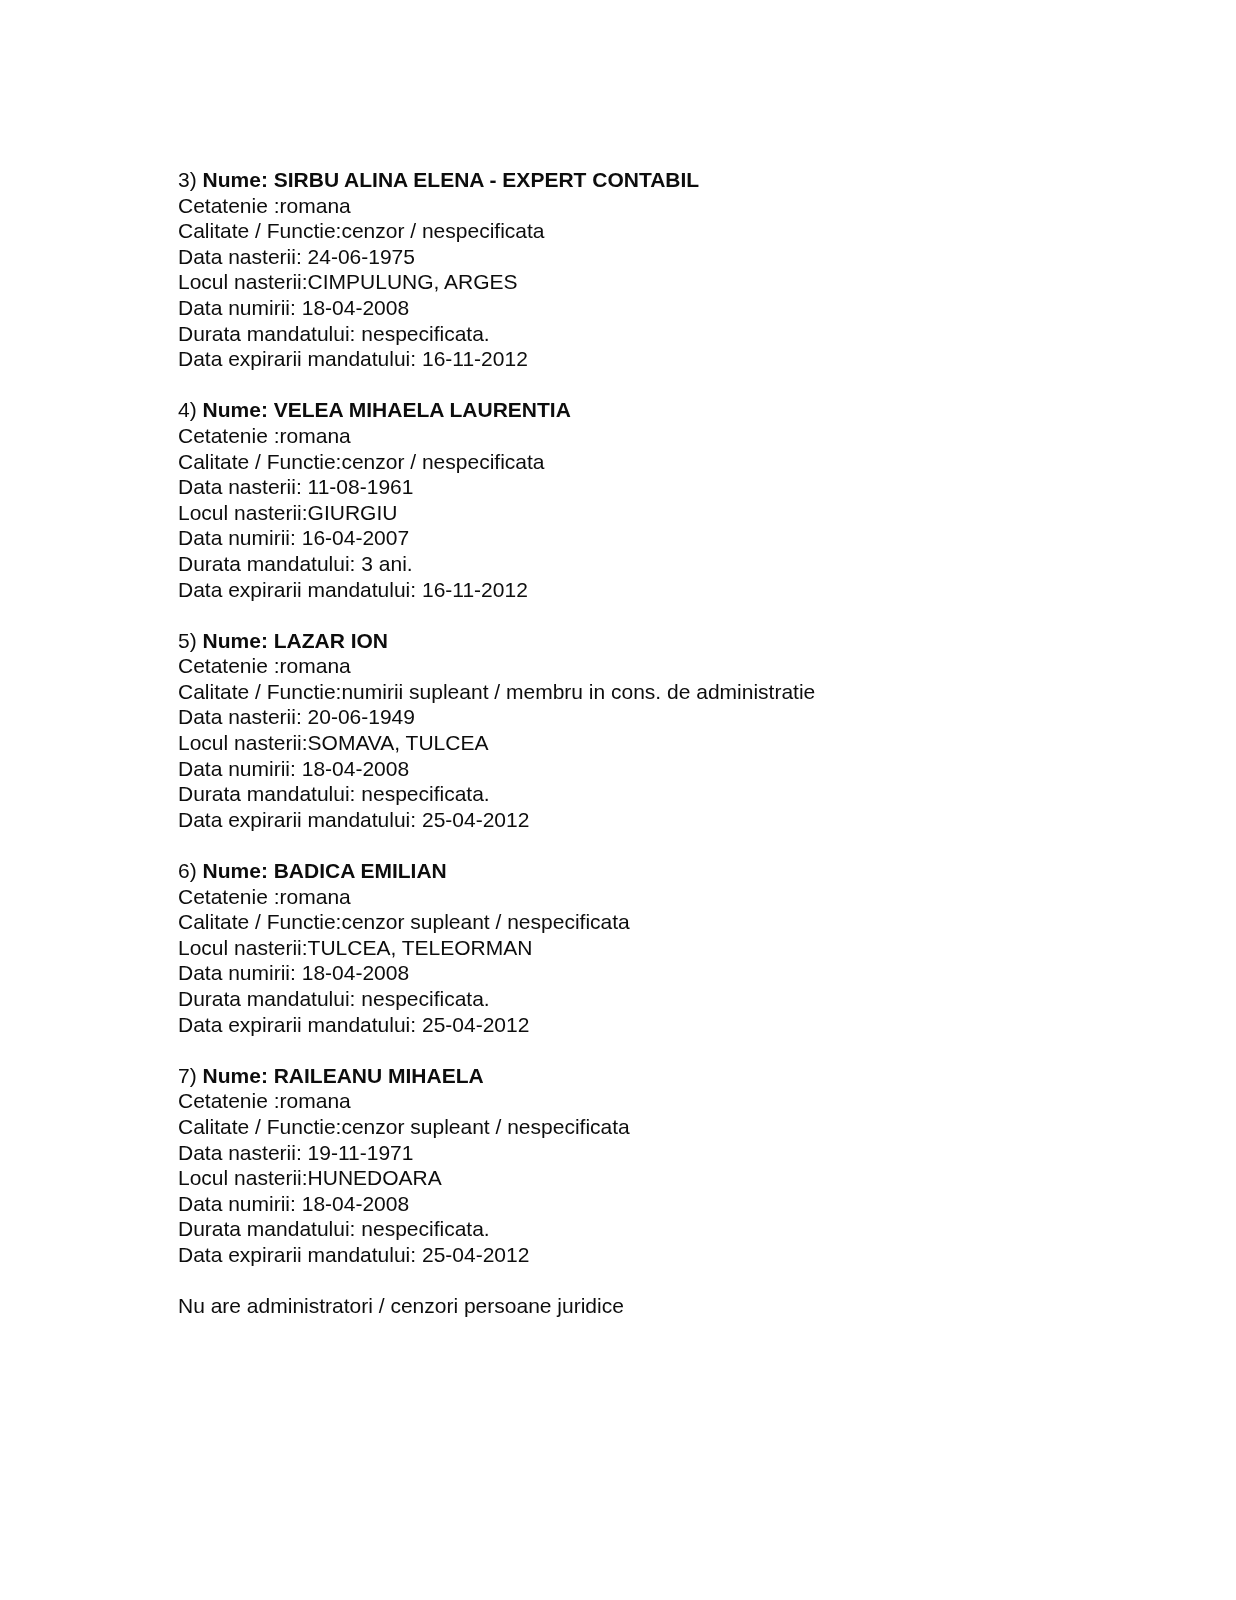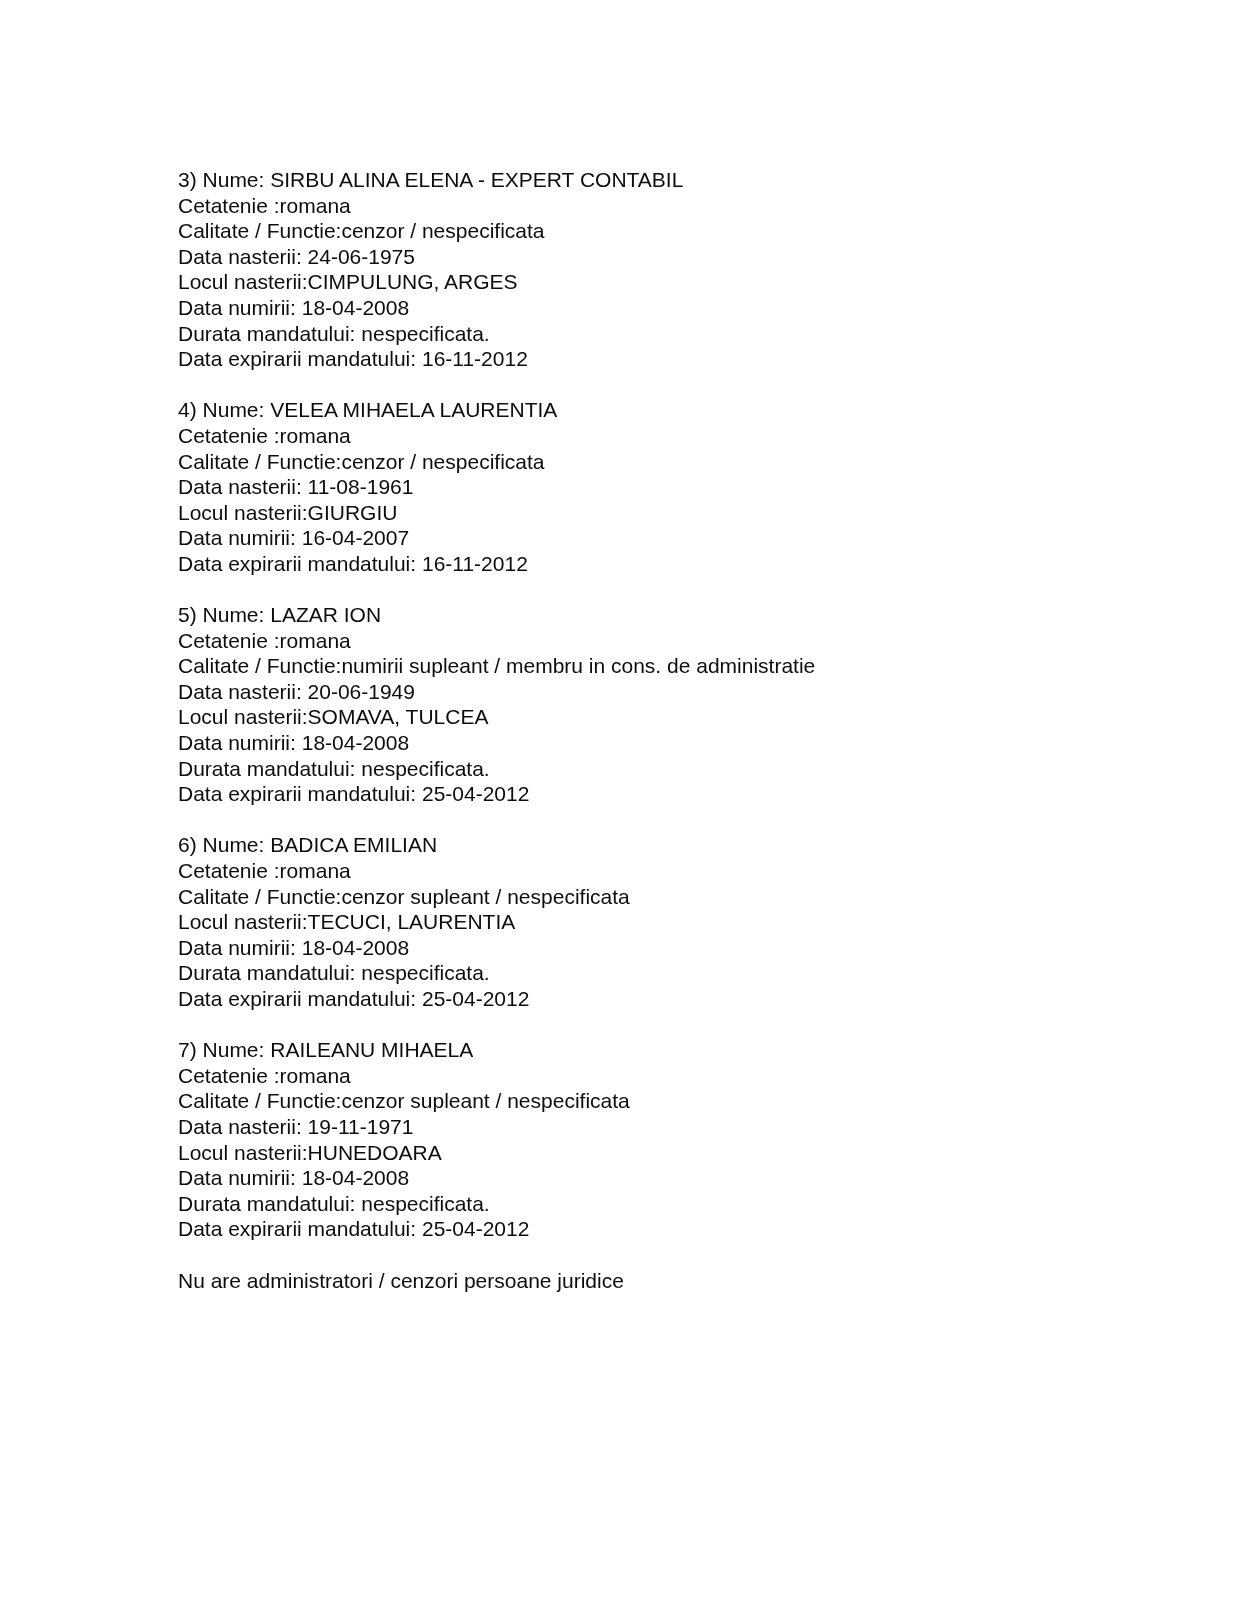--- a/index.html
+++ b/index.html
@@ -21,21 +21,21 @@
     line-height: 25.6px;
   }
   .doc p {
     margin: 0;
     white-space: nowrap;
   }
   .entry {
     margin: 0 0 25.6px 0;
   }
   .b {
-    font-weight: 400;
+    font-weight: 700;
   }
 </style>
 </head>
 <body>
 
 <main class="doc">
 
   <section class="entry">
     <p><span>3)</span> <span class="b">Nume: SIRBU ALINA ELENA - EXPERT CONTABIL</span></p>
     <p>Cetatenie :romana</p>
@@ -47,39 +47,40 @@
     <p>Data expirarii mandatului: 16-11-2012</p>
   </section>
 
   <section class="entry">
     <p><span>4)</span> <span class="b">Nume: VELEA MIHAELA LAURENTIA</span></p>
     <p>Cetatenie :romana</p>
     <p>Calitate / Functie:cenzor / nespecificata</p>
     <p>Data nasterii: 11-08-1961</p>
     <p>Locul nasterii:GIURGIU</p>
     <p>Data numirii: 16-04-2007</p>
+    <p>Durata mandatului: 3 ani.</p>
     <p>Data expirarii mandatului: 16-11-2012</p>
   </section>
 
   <section class="entry">
     <p><span>5)</span> <span class="b">Nume: LAZAR ION</span></p>
     <p>Cetatenie :romana</p>
     <p>Calitate / Functie:numirii supleant / membru in cons. de administratie</p>
     <p>Data nasterii: 20-06-1949</p>
     <p>Locul nasterii:SOMAVA, TULCEA</p>
     <p>Data numirii: 18-04-2008</p>
     <p>Durata mandatului: nespecificata.</p>
     <p>Data expirarii mandatului: 25-04-2012</p>
   </section>
 
   <section class="entry">
     <p><span>6)</span> <span class="b">Nume: BADICA EMILIAN</span></p>
     <p>Cetatenie :romana</p>
     <p>Calitate / Functie:cenzor supleant / nespecificata</p>
-    <p>Locul nasterii:TECUCI, LAURENTIA</p>
+    <p>Locul nasterii:TULCEA, TELEORMAN</p>
     <p>Data numirii: 18-04-2008</p>
     <p>Durata mandatului: nespecificata.</p>
     <p>Data expirarii mandatului: 25-04-2012</p>
   </section>
 
   <section class="entry">
     <p><span>7)</span> <span class="b">Nume: RAILEANU MIHAELA</span></p>
     <p>Cetatenie :romana</p>
     <p>Calitate / Functie:cenzor supleant / nespecificata</p>
     <p>Data nasterii: 19-11-1971</p>

